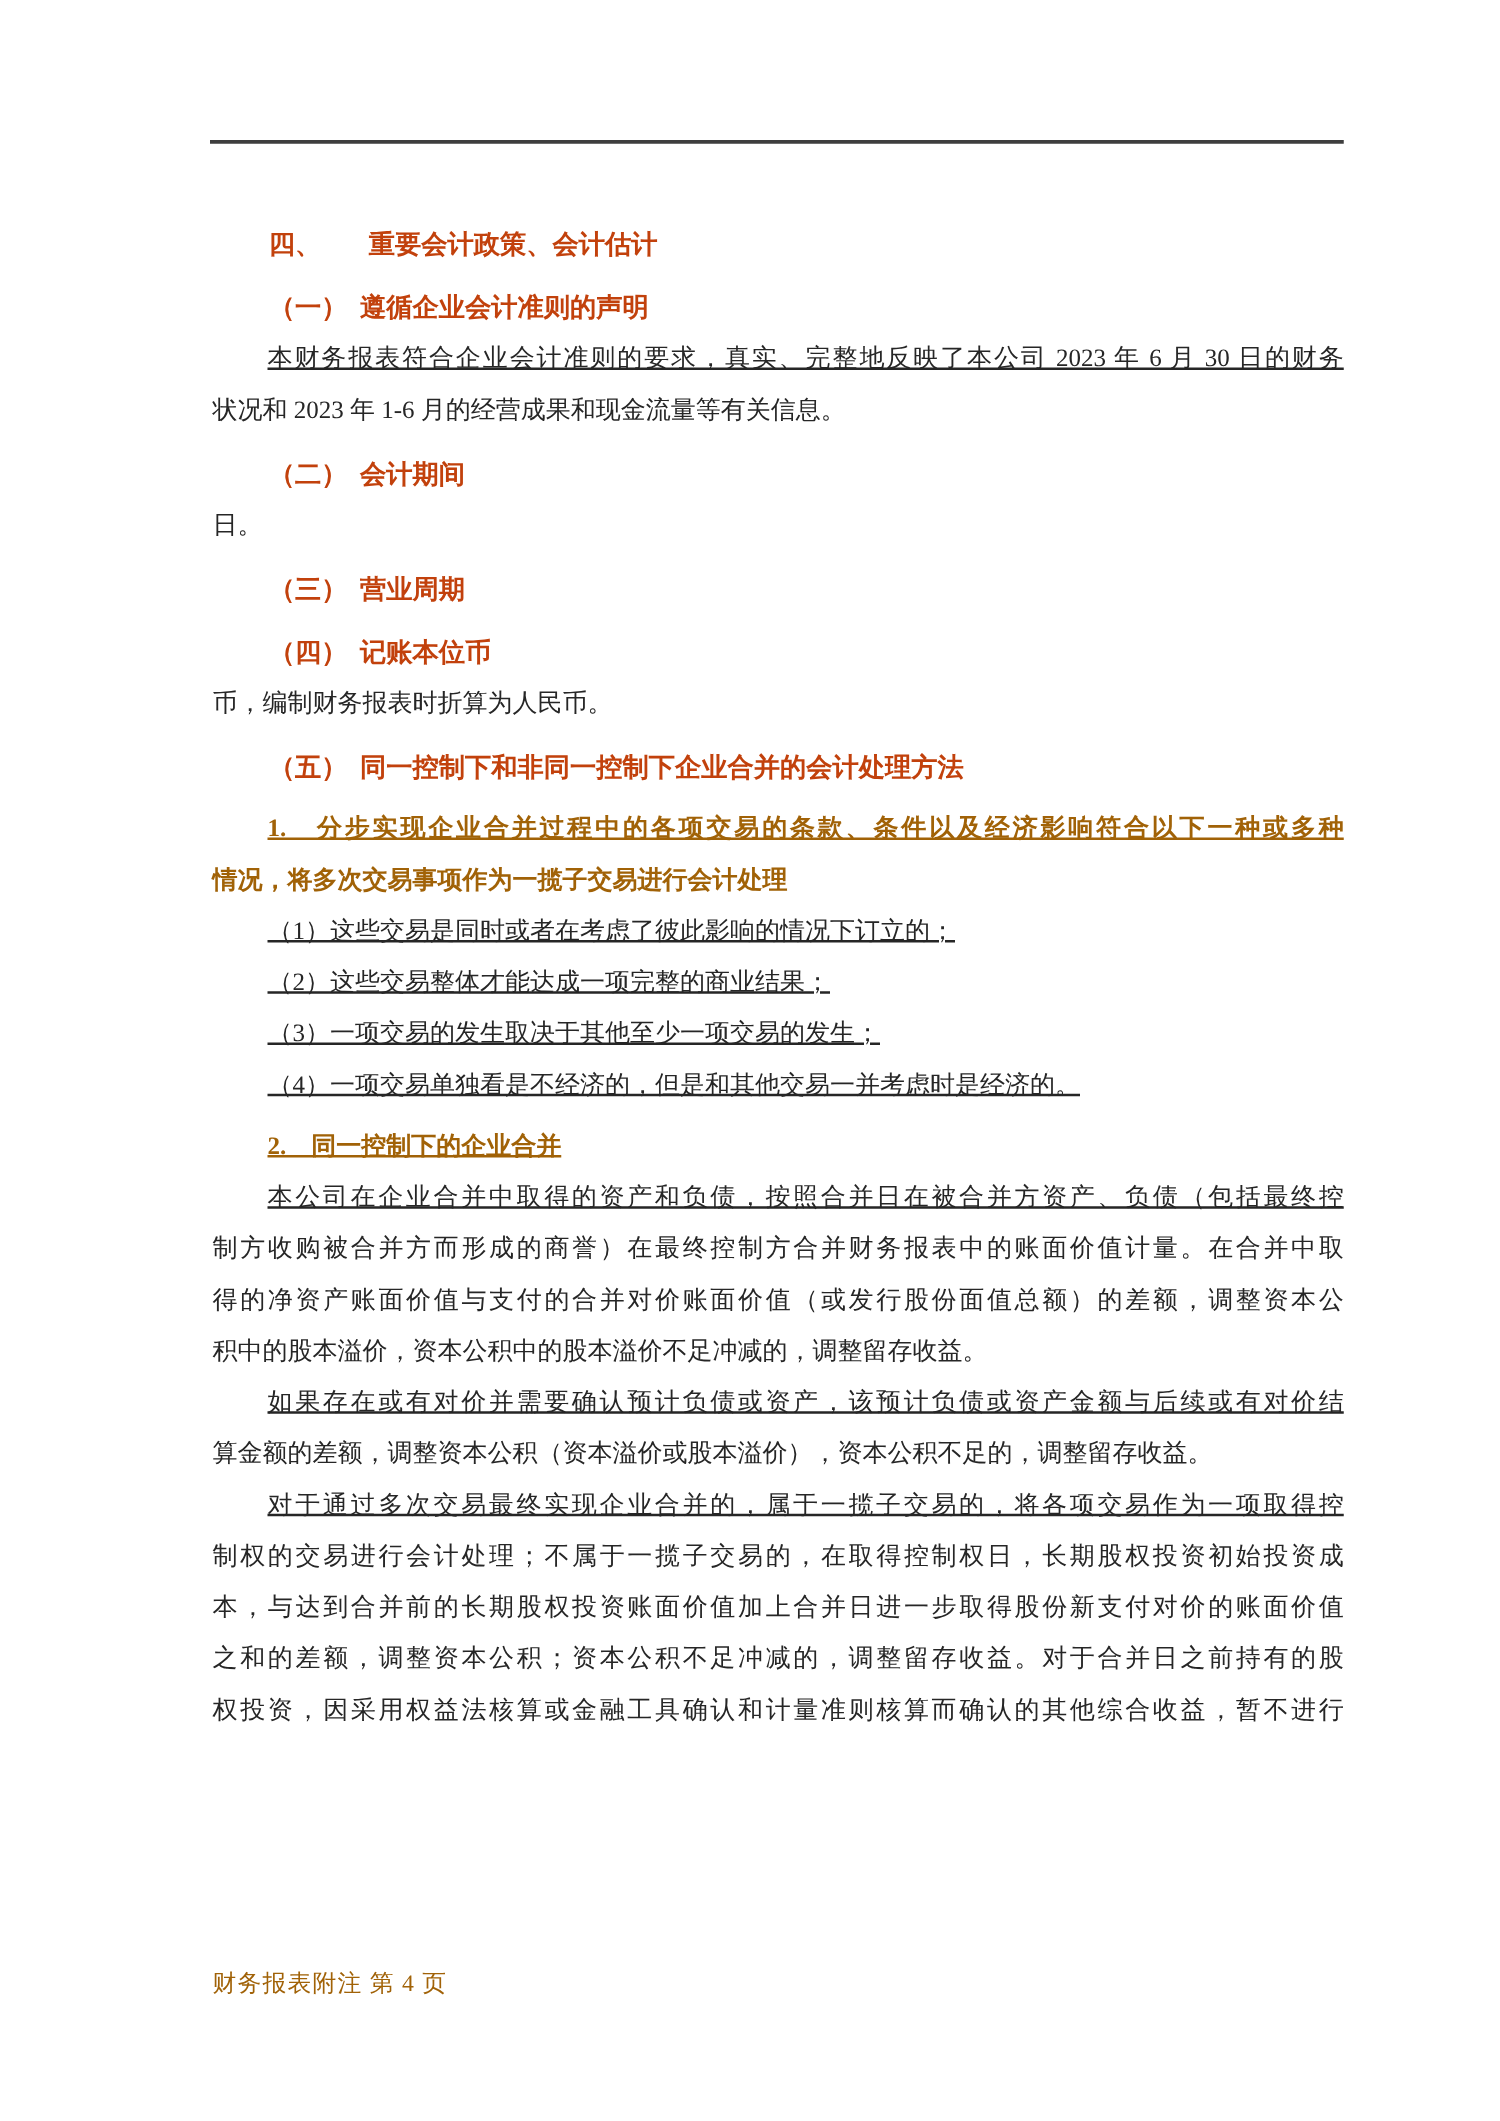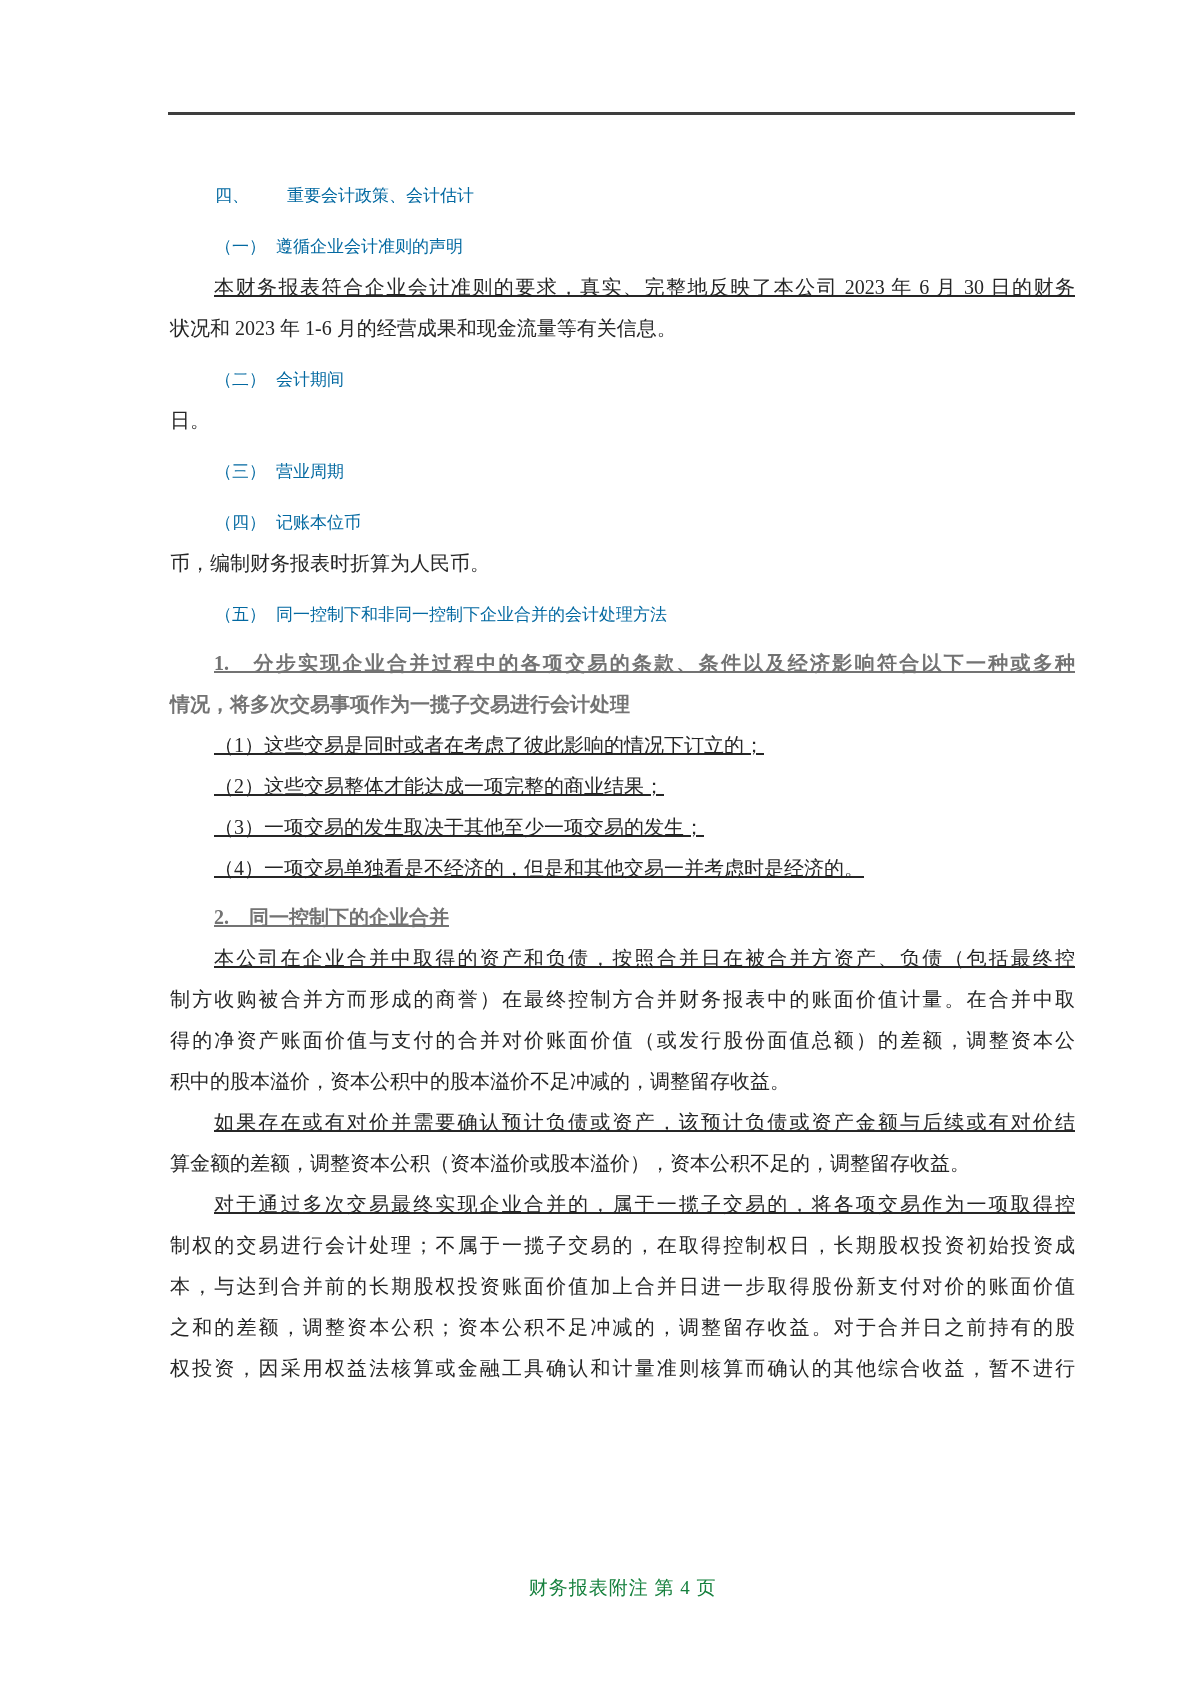--- a/index.html
+++ b/index.html
@@ -33,39 +33,38 @@
     line-height: 41px;
     white-space: pre-wrap;
   }
   .line.indent { text-indent: 44px; text-decoration: underline; }
   .line.fill {
     text-align: justify;
     text-align-last: justify;
   }
   .heading {
     line-height: 41px;
-    font-weight: normal;
-    color: #0369a1;
+    font-weight: bold;
+    color: #c2410c;
     padding-left: 45px;
-    font-size: 17px;
+    font-size: 21px;
   }
   .heading.h2 { margin-top: 10px; }
   .heading.h1 .htitle { margin-left: 38px; }
   .heading.h2 .htitle { margin-left: 10px; }
-  .para.bold { font-weight: bold; color: #737373; margin-top: 8px; }
+  .para.bold { font-weight: bold; color: #a16207; margin-top: 8px; }
   .footer {
     position: absolute;
     left: 170px;
     top: 1568px;
     width: 905px;
-    text-align: center;
     font-size: 19px;
     line-height: 40px;
     letter-spacing: 1px;
-    color: #15803d;
+    color: #a16207;
   }
 </style>
 </head>
 <body>
 
 <div class="page">
   <div class="top-rule"></div>
   <div class="content" id="content">
       <div class="heading h1"><span class="hlabel">四、</span><span class="htitle">重要会计政策、会计估计</span></div>
       <div class="heading h2"><span class="hlabel">（一）</span><span class="htitle">遵循企业会计准则的声明</span></div>

